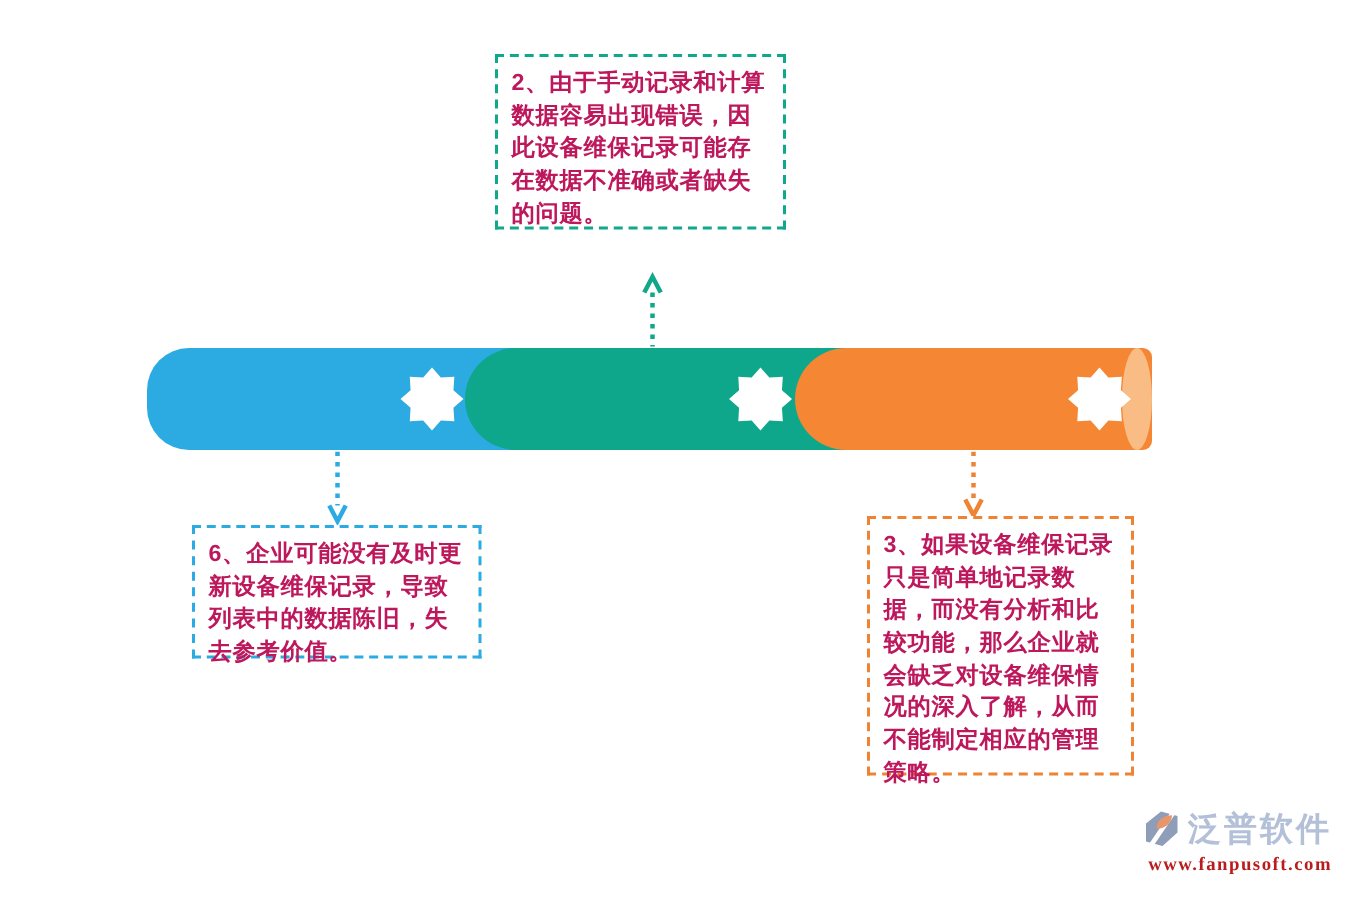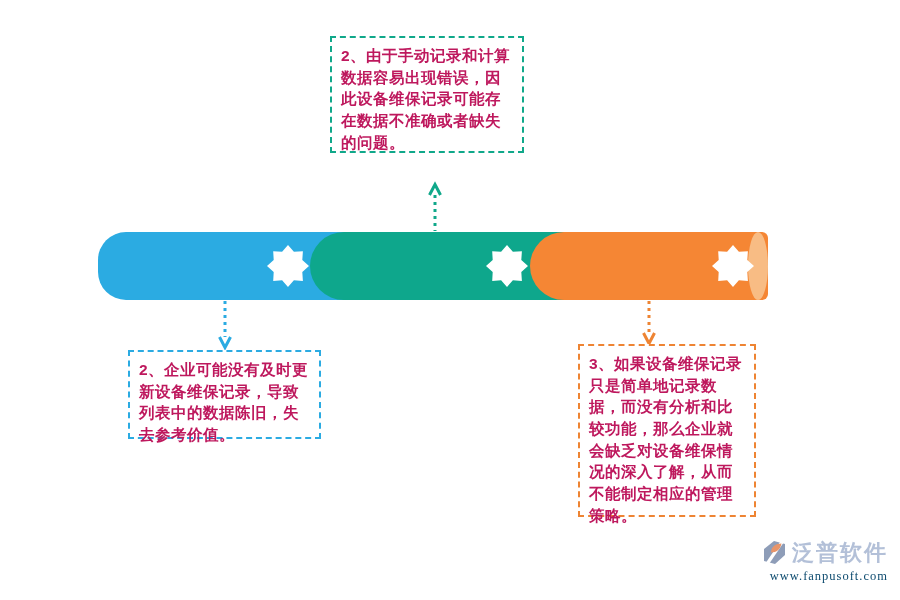--- a/index.html
+++ b/index.html
@@ -31,21 +31,21 @@
   
   .arrow{position:absolute;}
   #arrow-up{left:427px;top:180px;}
   #arrow-down-left{left:217px;top:301px;}
   #arrow-down-right{left:641px;top:301px;}
 
   
   #watermark{position:absolute;right:12px;bottom:16px;text-align:right;}
   #brand-row{display:flex;align-items:center;justify-content:flex-end;gap:4px;text-align:right;}
   #brand-name{font-size:22px;font-weight:bold;color:#B3C0D8;letter-spacing:2px;}
-  #brand-url{font-size:12.5px;font-weight:normal;color:#0c4a6e;letter-spacing:1px;
+  #brand-url{font-size:12.5px;font-weight:bold;color:#b91c1c;letter-spacing:1px;
              font-family:"Liberation Serif", serif;margin-top:1px;}
 </style>
 </head>
 <body>
 
 <div id="stage">
 
   <div id="callout-top" class="callout teal">2、由于手动记录和计算数据容易出现错误，因此设备维保记录可能存在数据不准确或者缺失的问题。</div>
 
   <svg id="arrow-up" class="arrow" width="16" height="52" viewBox="0 0 16 52">
@@ -73,21 +73,21 @@
   <svg id="arrow-down-left" class="arrow" width="16" height="50" viewBox="0 0 16 50">
     <line x1="8" y1="0" x2="8" y2="36" stroke="#2BABE2" stroke-width="3" stroke-dasharray="3 4"></line>
     <polyline points="2.5,36 8,46.5 13.5,36" fill="none" stroke="#2BABE2" stroke-width="3"></polyline>
   </svg>
 
   <svg id="arrow-down-right" class="arrow" width="16" height="46" viewBox="0 0 16 46">
     <line x1="8" y1="0" x2="8" y2="32" stroke="#EE8433" stroke-width="3" stroke-dasharray="3 4"></line>
     <polyline points="2.5,32 8,42.5 13.5,32" fill="none" stroke="#EE8433" stroke-width="3"></polyline>
   </svg>
 
-  <div id="callout-left" class="callout blue">2、企业可能没有及时更新设备维保记录，导致列表中的数据陈旧，失去参考价值。</div>
+  <div id="callout-left" class="callout blue">6、企业可能没有及时更新设备维保记录，导致列表中的数据陈旧，失去参考价值。</div>
 
   <div id="callout-right" class="callout orange">3、如果设备维保记录只是简单地记录数据，而没有分析和比较功能，那么企业就会缺乏对设备维保情况的深入了解，从而不能制定相应的管理策略。</div>
 
   <div id="watermark">
     <div id="brand-row">
       <svg width="30" height="30" viewBox="0 0 30 30">
         <path d="M6 11 L16 3 L27 6 L27 17 L17 26 L6 23 Z" fill="#8E9DB8"></path>
         <line x1="9" y1="26" x2="24" y2="4" stroke="#FFFFFF" stroke-width="3.2"></line>
         <path d="M13 14.5 C13 8.5 18 5.5 23.5 5.5 C22.5 11.5 18.5 14.5 13 14.5 Z" fill="#E8956A"></path>
       </svg>

